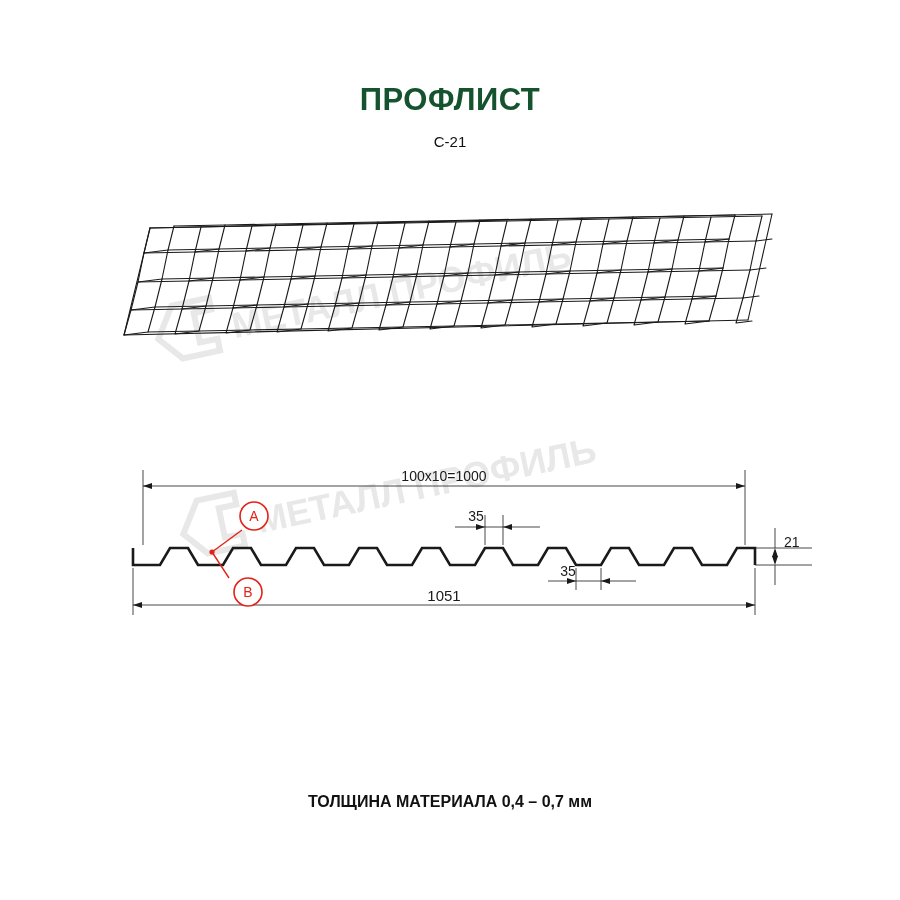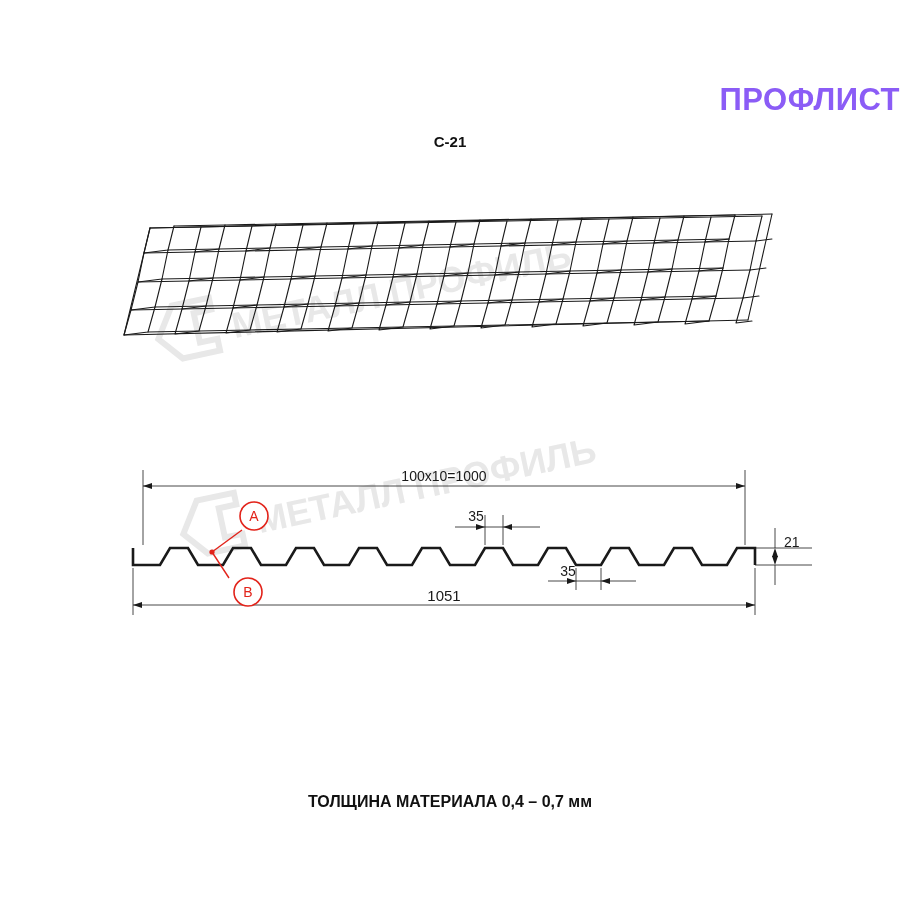--- a/index.html
+++ b/index.html
@@ -14,34 +14,34 @@
     background: #ffffff;
     font-family: "Liberation Sans", sans-serif;
     color: #1a1a1a;
     overflow: hidden;
   }
   .title {
     position: absolute;
     left: 0;
     right: 0;
     top: 82px;
-    text-align: right;
+    text-align: center;
     font-size: 31px;
     font-weight: bold;
     letter-spacing: 0.5px;
-    color: #8b5cf6;
+    color: #14532d;
   }
   .subtitle {
     position: absolute;
     left: 0;
     right: 0;
     top: 133px;
     text-align: center;
     font-size: 15px;
-    font-weight: bold;
+    font-weight: normal;
     color: #111111;
   }
   .footer {
     position: absolute;
     left: 0;
     right: 0;
     top: 793px;
     text-align: center;
     font-size: 16px;
     font-weight: bold;

